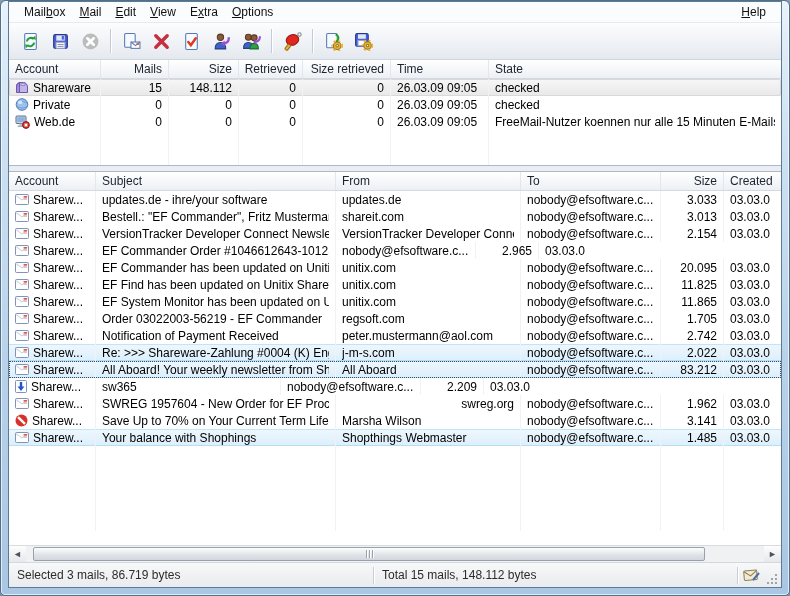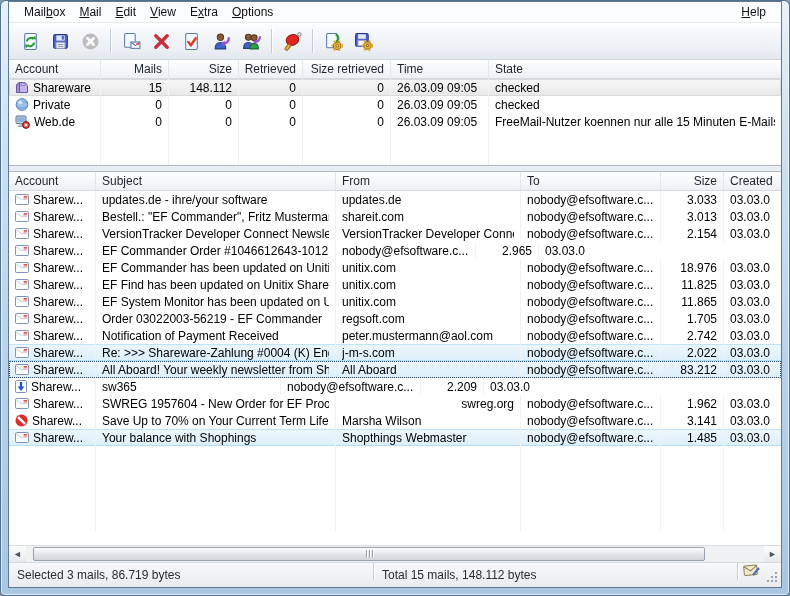--- a/index.html
+++ b/index.html
@@ -88,21 +88,21 @@
   .sb-btn { width:17px; height:100%; display:flex; align-items:center; justify-content:center;
     color:#4a5560; font-size:9px; background:linear-gradient(180deg,#fdfdfd,#e6e8eb); }
   .sb-track { flex:1; height:100%; position:relative; }
   .sb-thumb { position:absolute; left:1%; top:1px; bottom:1px; width:91%;
     background:linear-gradient(180deg,#fdfdfd,#dfe2e6 60%,#d3d7dc);
     border:1px solid #98a2ad; border-radius:2px; display:flex; align-items:center;
     justify-content:center; gap:2px; }
   .sb-thumb i { width:1px; height:8px; background:#9aa4af; box-shadow:1px 0 0 #fff; }
 
   
-  .statusbar { height:25px; flex:0 0 auto; display:flex; 
+  .statusbar { height:25px; flex:0 0 auto; display:flex; align-items:center;
     background:linear-gradient(180deg,#f7f8f9,#e9ebee); border-top:1px solid #d4d8dd;
     color:#2b2b2b; }
   .sb-section { padding:0 8px; height:100%; display:flex; align-items:center;
     white-space:nowrap; overflow:hidden; }
   .sb-sec-left { width:364px; flex:0 0 auto; }
   .sb-sec-mid { flex:1; }
   .sb-div { width:1px; height:17px; background:#c9ced4; box-shadow:1px 0 0 #fff;
     flex:0 0 auto; }
   .sb-mailicon { width:26px; display:flex; justify-content:center; flex:0 0 auto; }
   .grip { width:14px; height:14px; margin:6px 3px 0 0; position:relative; flex:0 0 auto; }
@@ -522,21 +522,21 @@
             <div class="tcell" style="width: 240px;">
               <span class="cell-text">EF Commander has been updated on Unitix ...</span>
             </div>
             <div class="tcell" style="width: 185px;">
               <span class="cell-text">unitix.com</span>
             </div>
             <div class="tcell" style="width: 140px;">
               <span class="cell-text">nobody@efsoftware.c...</span>
             </div>
             <div class="tcell right" style="width: 63px;">
-              <span class="cell-text">18.976</span>
+              <span class="cell-text">20.095</span>
             </div>
             <div class="tcell" style="flex: 1 1 0%; border-right: none;">
               <span class="cell-text">03.03.0</span>
             </div>
           </div>
           <div class="trow">
             <div class="tcell" style="width: 87px;">
               <span class="row-icon">
                 <svg width="14" height="11" viewBox="0 0 14 11">
                   <rect x="0.5" y="0.5" width="13" height="10" rx="1" fill="#fdfeff" stroke="#8193b8"></rect>

